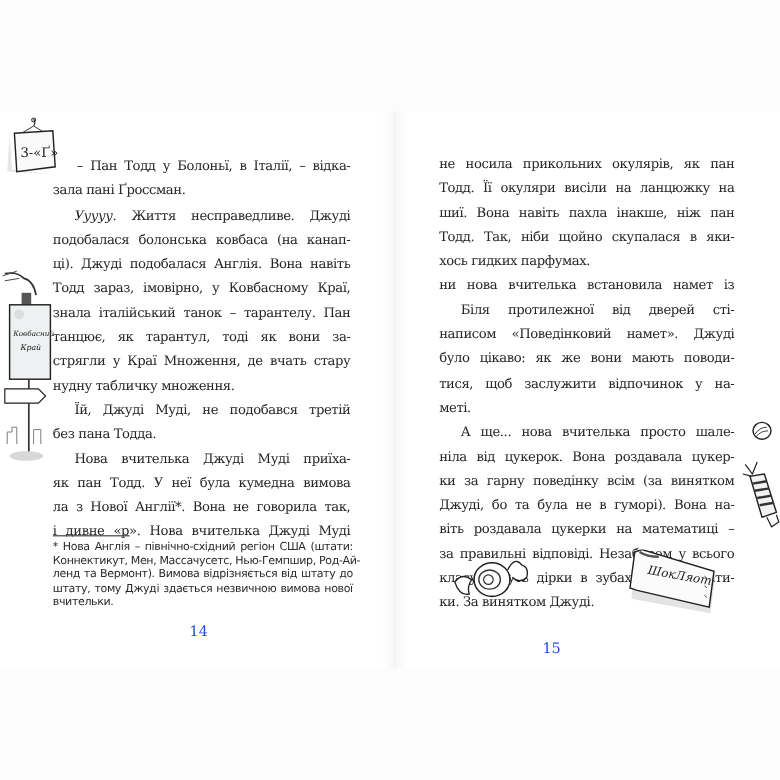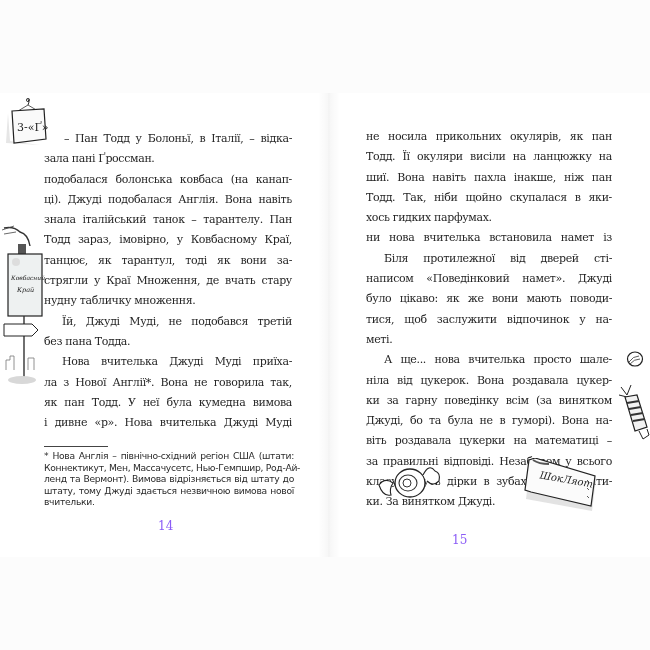--- a/index.html
+++ b/index.html
@@ -41,21 +41,21 @@
     position: absolute; left: 44px; top: 353px; width: 64px; height: 1px; background: #444;
   }
   .footnote {
     position: absolute; left: 44px; top: 357px; width: 250px;
     font-size: 9.2px; line-height: 11.6px; color: #2a2a2a;
     font-family: "DejaVu Sans", sans-serif; letter-spacing: -0.3px;
   }
   .footnote .line { text-align-last: justify; }
   .footnote .line.last { text-align-last: left; }
   .page-number {
-    position: absolute; font-size: 12px; color: #8b5cf6;
+    position: absolute; font-size: 12px; color: #1d4ed8;
     font-family: "DejaVu Serif", serif;
   }
   .page-left .page-number { left: 158px; top: 426px; }
   .page-right .page-number { left: 127px; top: 440px; }
   .illus { position: absolute; }
 </style>
 </head>
 <body>
 
 <div class="spread">
@@ -87,32 +87,33 @@
         <line x1="22" y1="96" x2="22" y2="160" stroke="#333" stroke-width="1.4"></line>
         <path d="M2 104 L30 104 L36 110 L30 116 L2 116 Z" fill="#fff" stroke="#222" stroke-width="1"></path>
         <path d="M4 150 v-10 h4 v-4 h4 v14 M26 150 v-12 h6 v12" stroke="#777" stroke-width="0.8" fill="none"></path>
         <ellipse cx="20" cy="160" rx="14" ry="4" fill="#d8d8d8"></ellipse>
       </svg>
     </div>
 
     <div class="text-block">
       <span class="line first-line-left">– Пан Тодд у Болоньї, в Італії, – відка-</span>
       <span class="line last">зала пані Ґроссман.</span>
+      <span class="line indent"><em>Ууууу.</em><span> Життя несправедливе. Джуді</span></span>
       <span class="line">подобалася болонська ковбаса (на канап-</span>
       <span class="line">ці). Джуді подобалася Англія. Вона навіть</span>
+      <span class="line">Тодд зараз, імовірно, у Ковбасному Краї,</span>
       <span class="line">знала італійський танок – тарантелу. Пан</span>
-      <span class="line">Тодд зараз, імовірно, у Ковбасному Краї,</span>
       <span class="line">танцює, як тарантул, тоді як вони за-</span>
       <span class="line">стрягли у Краї Множення, де вчать стару</span>
       <span class="line last">нудну табличку множення.</span>
       <span class="line indent">Їй, Джуді Муді, не подобався третій</span>
       <span class="line last">без пана Тодда.</span>
       <span class="line indent">Нова вчителька Джуді Муді приїха-</span>
+      <span class="line">як пан Тодд. У неї була кумедна вимова</span>
       <span class="line">ла з Нової Англії*. Вона не говорила так,</span>
-      <span class="line">як пан Тодд. У неї була кумедна вимова</span>
       <span class="line">і дивне «р». Нова вчителька Джуді Муді</span>
     </div>
 
     <div class="footnote-rule"></div>
     <div class="footnote">
       <span class="line">* Нова Англія – північно-східний регіон США (штати:</span>
       <span class="line">Коннектикут, Мен, Массачусетс, Нью-Гемпшир, Род-Ай-</span>
       <span class="line">ленд та Вермонт). Вимова відрізняється від штату до</span>
       <span class="line">штату, тому Джуді здається незвичною вимова нової</span>
       <span class="line last">вчительки.</span>

